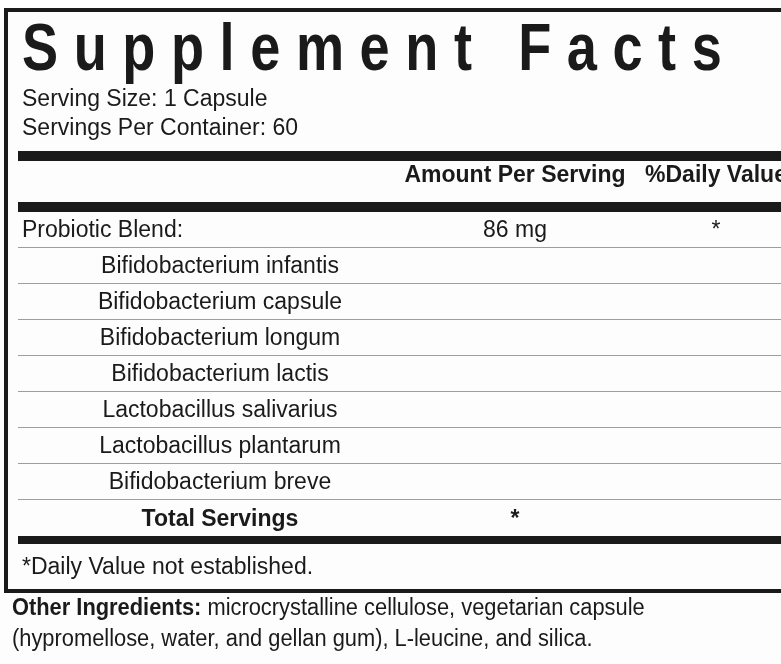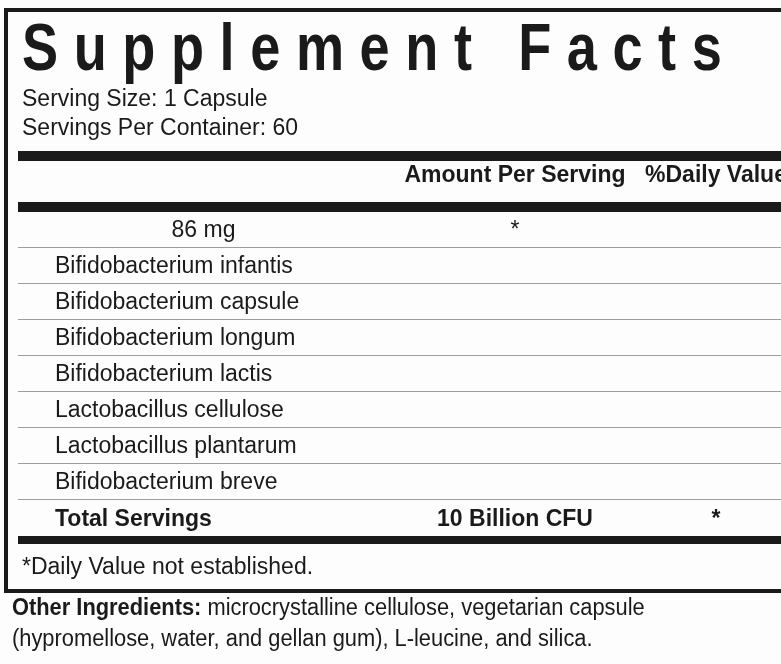--- a/index.html
+++ b/index.html
@@ -69,21 +69,21 @@
   }
   .hdr-row .cell { padding-bottom: 23px; }
   .rows { margin: 0; }
   .row {
     height: 35px;
     font-size: 23px;
     border-bottom: 1px solid #9e9e9e;
   }
   .row:last-child { border-bottom: none; height: 36px; }
   .row.bold { font-weight: bold; }
-  .row.indent .cell-name { padding-left: 33px; }
+  .row.indent .cell-name { padding-left: 33px; text-align: center; }
   .cell-amount { text-align: center; }
   .cell-dv     { text-align: center; }
   .footnote {
     font-size: 23px;
     line-height: 30px;
     padding-top: 7px;
   }
   .other {
     position: absolute;
     left: 12px;
@@ -117,20 +117,21 @@
     <div class="hdr-row">
       <div class="cell cell-name"></div>
       <div class="cell cell-amount">Amount Per Serving</div>
       <div class="cell cell-dv">%Daily Value</div>
     </div>
 
     <div class="bar bar-thick"></div>
 
     <div class="rows">
         <div class="row">
+          <div class="cell cell-name">Probiotic Blend:</div>
           <div class="cell cell-amount">86 mg</div>
           <div class="cell cell-dv">*</div>
         </div>
         <div class="row indent">
           <div class="cell cell-name">Bifidobacterium infantis</div>
           <div class="cell cell-amount"></div>
           <div class="cell cell-dv"></div>
         </div>
         <div class="row indent">
           <div class="cell cell-name">Bifidobacterium capsule</div>
@@ -141,37 +142,36 @@
           <div class="cell cell-name">Bifidobacterium longum</div>
           <div class="cell cell-amount"></div>
           <div class="cell cell-dv"></div>
         </div>
         <div class="row indent">
           <div class="cell cell-name">Bifidobacterium lactis</div>
           <div class="cell cell-amount"></div>
           <div class="cell cell-dv"></div>
         </div>
         <div class="row indent">
-          <div class="cell cell-name">Lactobacillus cellulose</div>
+          <div class="cell cell-name">Lactobacillus salivarius</div>
           <div class="cell cell-amount"></div>
           <div class="cell cell-dv"></div>
         </div>
         <div class="row indent">
           <div class="cell cell-name">Lactobacillus plantarum</div>
           <div class="cell cell-amount"></div>
           <div class="cell cell-dv"></div>
         </div>
         <div class="row indent">
           <div class="cell cell-name">Bifidobacterium breve</div>
           <div class="cell cell-amount"></div>
           <div class="cell cell-dv"></div>
         </div>
         <div class="row indent bold">
           <div class="cell cell-name">Total Servings</div>
-          <div class="cell cell-amount">10 Billion CFU</div>
           <div class="cell cell-dv">*</div>
         </div>
       </div>
 
     <div class="bar bar-medium"></div>
 
     <div class="footnote">*Daily Value not established.</div>
 
   </div>
 

